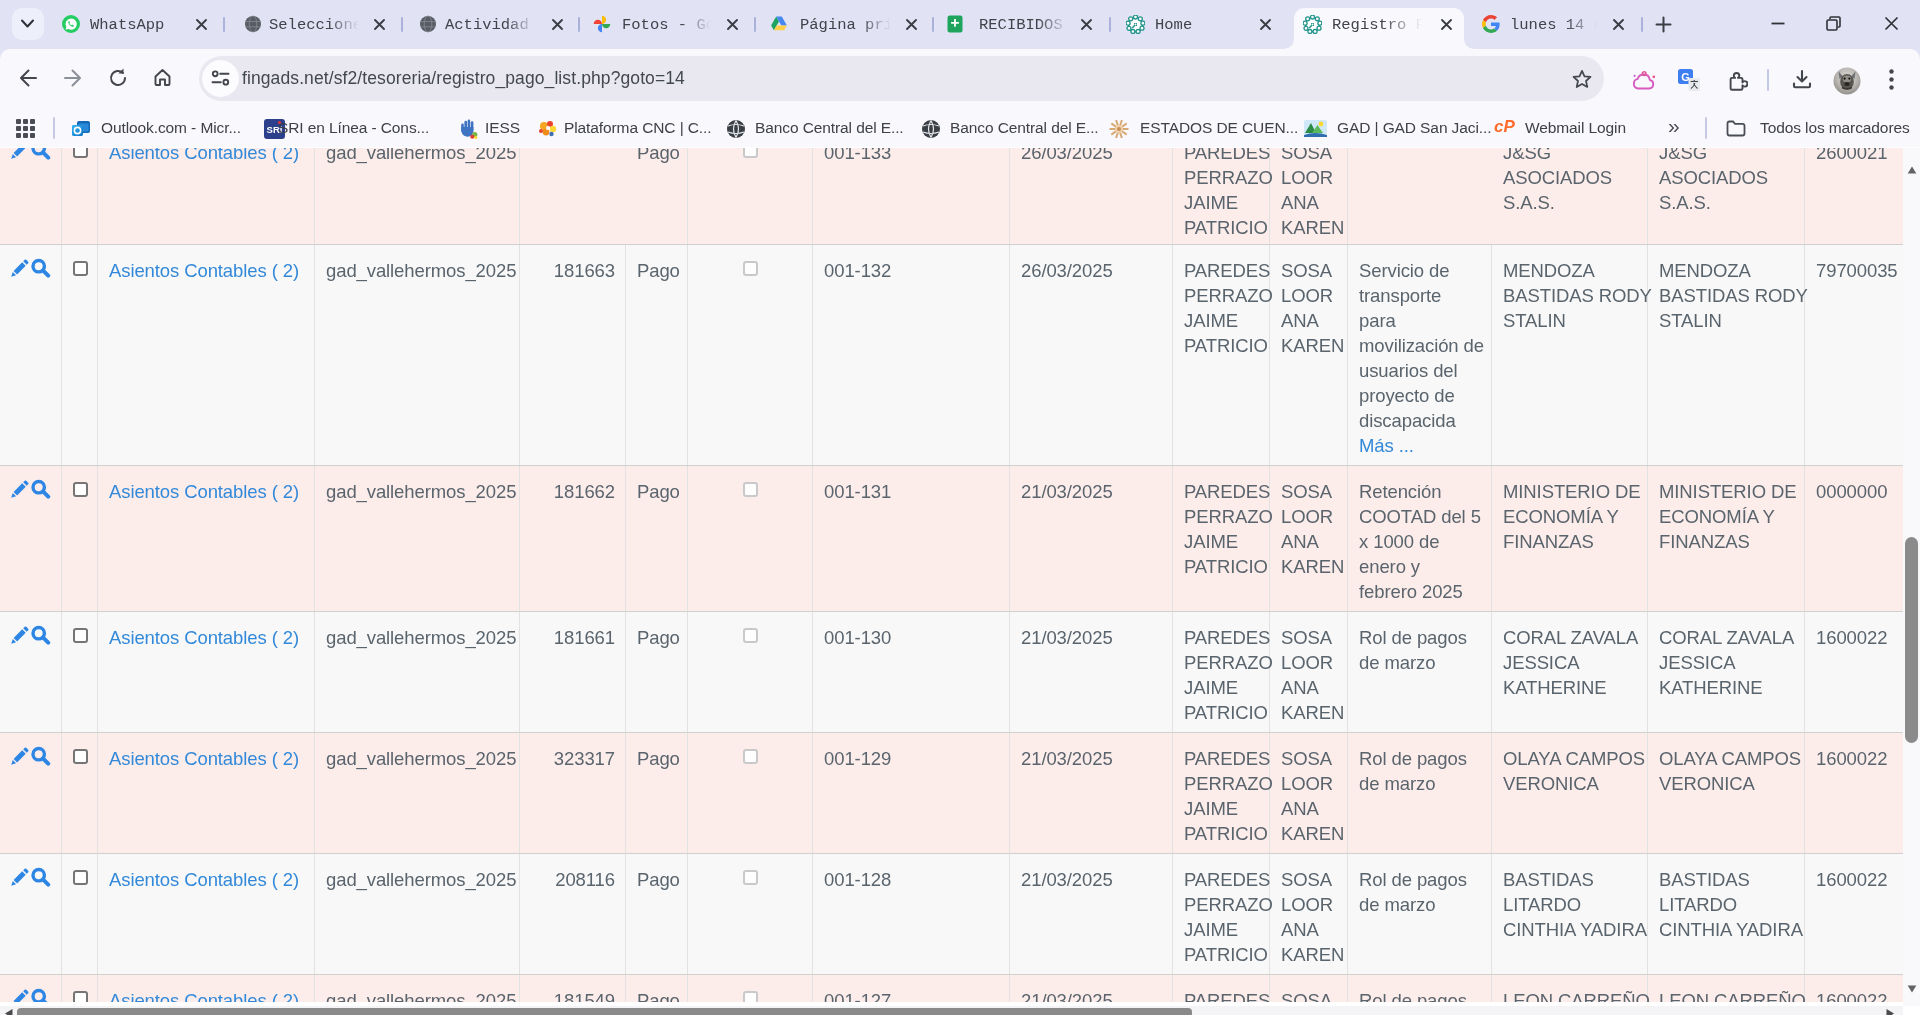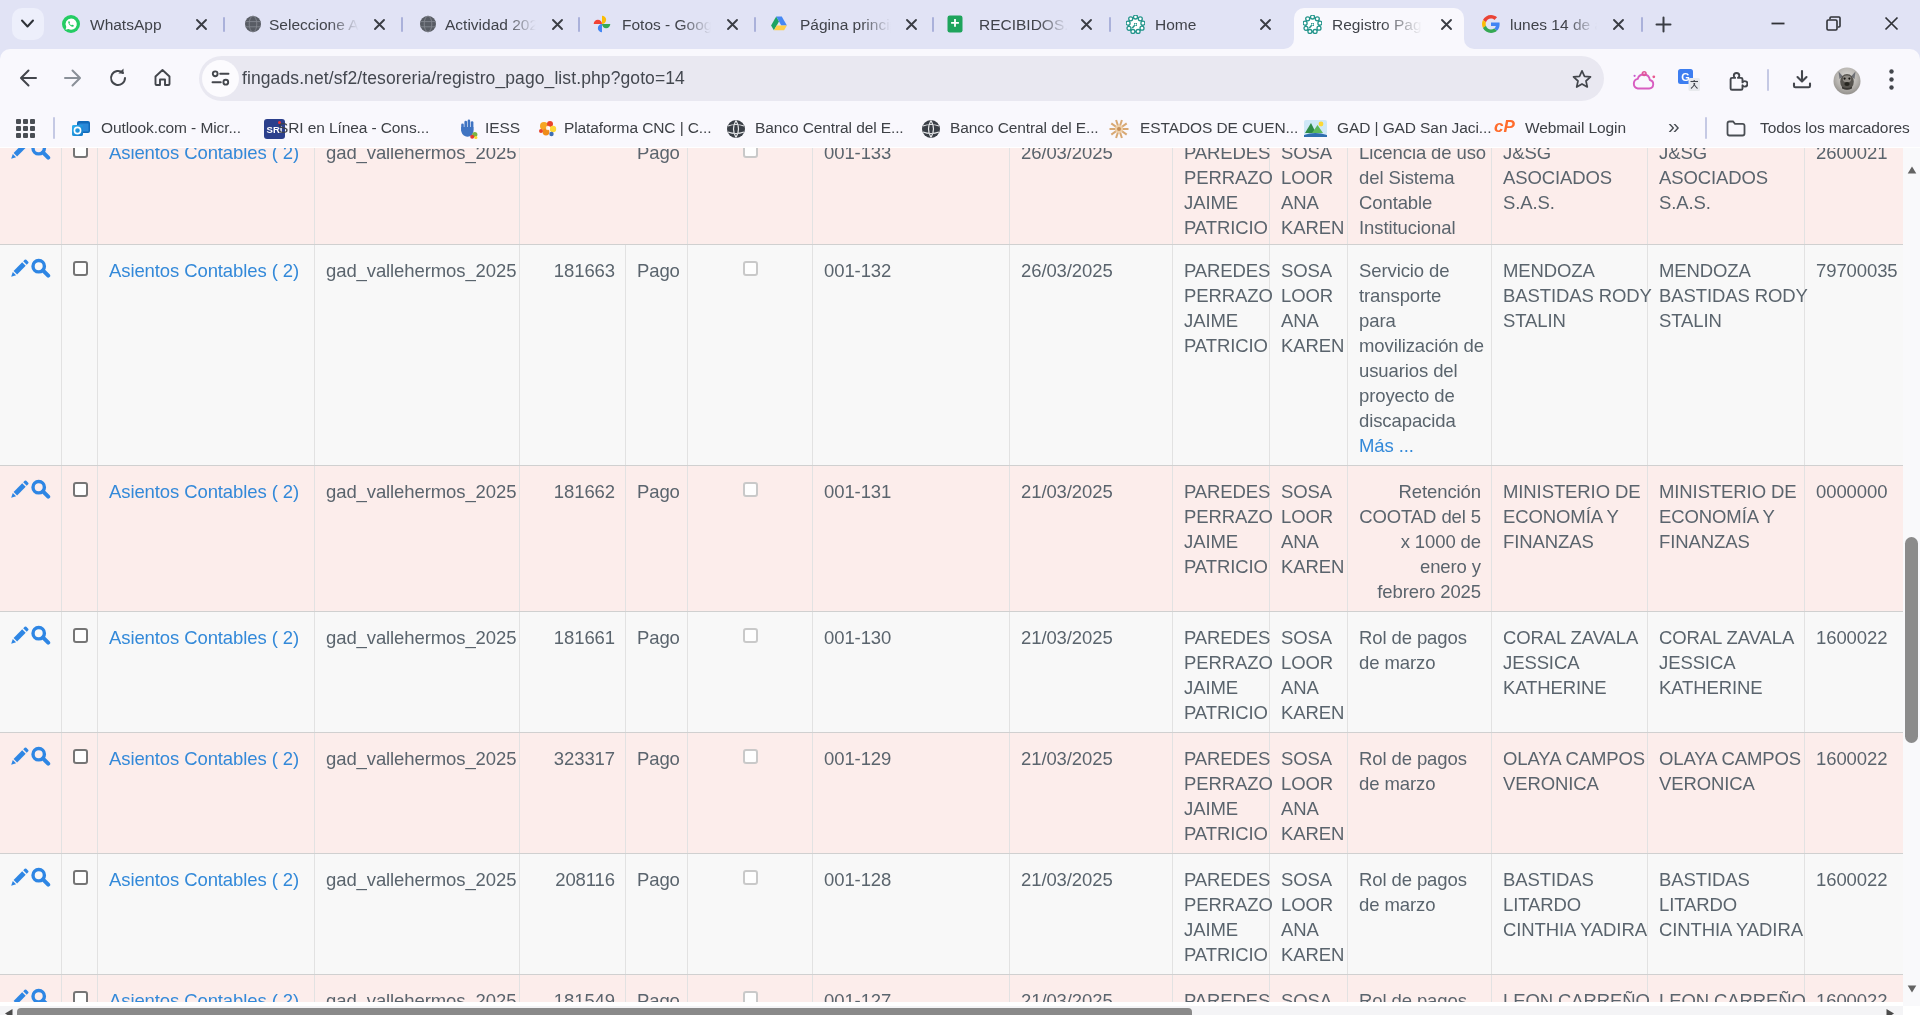--- a/index.html
+++ b/index.html
@@ -1,20 +1,20 @@
 <!DOCTYPE html>
 <html><head>
 <meta charset="utf-8">
 <style>
   * { margin:0; padding:0; box-sizing:border-box; }
   html,body { width:1920px; height:1015px; overflow:hidden; font-family:"Liberation Sans", sans-serif; background:#fff; }
   .abs { position:absolute; }
 
   
-  #tabstrip { position:absolute; left:0; top:0; width:1920px; height:61px; background:#e1e3f5; }
+  #tabstrip { position:absolute; left:0; top:0; width:1920px; height:61px; background:#e1e3f5;font-family:Liberation Mono, monospace; }
   .tabsearch { position:absolute; left:12px; top:8px; width:32px; height:32px; border-radius:10px; background:#edeffb; }
   .tabsep { position:absolute; top:17px; width:2px; height:15px; background:#aab1da; border-radius:1px; }
   #activetab { position:absolute; left:1294px; top:8px; width:170px; height:41px; background:#f9f8fd; border-radius:10px 10px 0 0; }
   .shimL { position:absolute; left:1284px; top:39px; width:10px; height:10px; background:#f9f8fd; }
   .shimL i { position:absolute; left:0; top:0; width:10px; height:10px; background:#e1e3f5; border-radius:0 0 10px 0; display:block;}
   .shimR { position:absolute; left:1464px; top:39px; width:10px; height:10px; background:#f9f8fd; }
   .shimR i { position:absolute; left:0; top:0; width:10px; height:10px; background:#e1e3f5; border-radius:0 0 0 10px; display:block;}
 
   
   #toolbar { position:absolute; left:0; top:49px; width:1920px; height:61px; background:#f9f8fd; border-radius:10px 10px 0 0; }
@@ -385,21 +385,20 @@
       <div class="cell" style="left:98px;width:217px;"><a class="lk">Asientos Contables ( 2)</a></div>
       <div class="cell" style="left:315px;width:205px;">gad_vallehermos_2025</div>
       <div class="cell" style="left:626px;width:62px;">Pago</div>
       <div class="cell" style="left:688px;width:125px;">
         <div class="abs" style="left:54.5px;top:16px;width:15px;height:15px;border:2px solid #c9c9c9;border-radius:3px;background:#fefefe"></div>
       </div>
       <div class="cell" style="left:813px;width:197px;">001-133</div>
       <div class="cell" style="left:1010px;width:163px;">26/03/2025</div>
       <div class="cell" style="left:1173px;width:97px;">PAREDES<br>PERRAZO<br>JAIME<br>PATRICIO</div>
       <div class="cell" style="left:1270px;width:78px;">SOSA<br>LOOR<br>ANA<br>KAREN</div>
-      <div class="cell" style="left:1348px;width:144px;">Licencia de uso<br>del Sistema<br>Contable<br>Institucional</div>
       <div class="cell" style="left:1492px;width:156px;">J&amp;SG<br>ASOCIADOS<br>S.A.S.</div>
       <div class="cell" style="left:1648px;width:157px;">J&amp;SG<br>ASOCIADOS<br>S.A.S.</div>
       <div class="cell" style="left:1805px;width:155px;">2600021</div>
     </div>
 <div class="row white" style="top:97px;height:221px;border-bottom:1px solid #d0d0d0">
       <div class="cell" style="left:0px;width:62px;">
         <svg class="abs" style="left:10px;top:13px" width="44" height="20" viewBox="0 0 44 20">
 <g fill="#2e86e4">
             <path d="M1.2 18.8 L2.8 13.9 L6.1 17.2 Z"></path>
             <path d="M3.6 12.9 L12.2 4.3 L15.7 7.8 L7.1 16.4 Z"></path>
@@ -451,21 +450,21 @@
       <div class="cell" style="left:315px;width:205px;">gad_vallehermos_2025</div>
       <div class="cell num" style="left:520px;width:106px;">181662</div>
       <div class="cell" style="left:626px;width:62px;">Pago</div>
       <div class="cell" style="left:688px;width:125px;">
         <div class="abs" style="left:54.5px;top:16px;width:15px;height:15px;border:2px solid #c9c9c9;border-radius:3px;background:#fefefe"></div>
       </div>
       <div class="cell" style="left:813px;width:197px;">001-131</div>
       <div class="cell" style="left:1010px;width:163px;">21/03/2025</div>
       <div class="cell" style="left:1173px;width:97px;">PAREDES<br>PERRAZO<br>JAIME<br>PATRICIO</div>
       <div class="cell" style="left:1270px;width:78px;">SOSA<br>LOOR<br>ANA<br>KAREN</div>
-      <div class="cell" style="left:1348px;width:144px;text-align:right;">Retención<br>COOTAD del 5<br>x 1000 de<br>enero y<br>febrero 2025</div>
+      <div class="cell" style="left:1348px;width:144px;">Retención<br>COOTAD del 5<br>x 1000 de<br>enero y<br>febrero 2025</div>
       <div class="cell" style="left:1492px;width:156px;">MINISTERIO DE<br>ECONOMÍA Y<br>FINANZAS</div>
       <div class="cell" style="left:1648px;width:157px;">MINISTERIO DE<br>ECONOMÍA Y<br>FINANZAS</div>
       <div class="cell" style="left:1805px;width:155px;">0000000</div>
     </div>
 <div class="row white" style="top:464px;height:121px;border-bottom:1px solid #d0d0d0">
       <div class="cell" style="left:0px;width:62px;">
         <svg class="abs" style="left:10px;top:13px" width="44" height="20" viewBox="0 0 44 20">
 <g fill="#2e86e4">
             <path d="M1.2 18.8 L2.8 13.9 L6.1 17.2 Z"></path>
             <path d="M3.6 12.9 L12.2 4.3 L15.7 7.8 L7.1 16.4 Z"></path>

